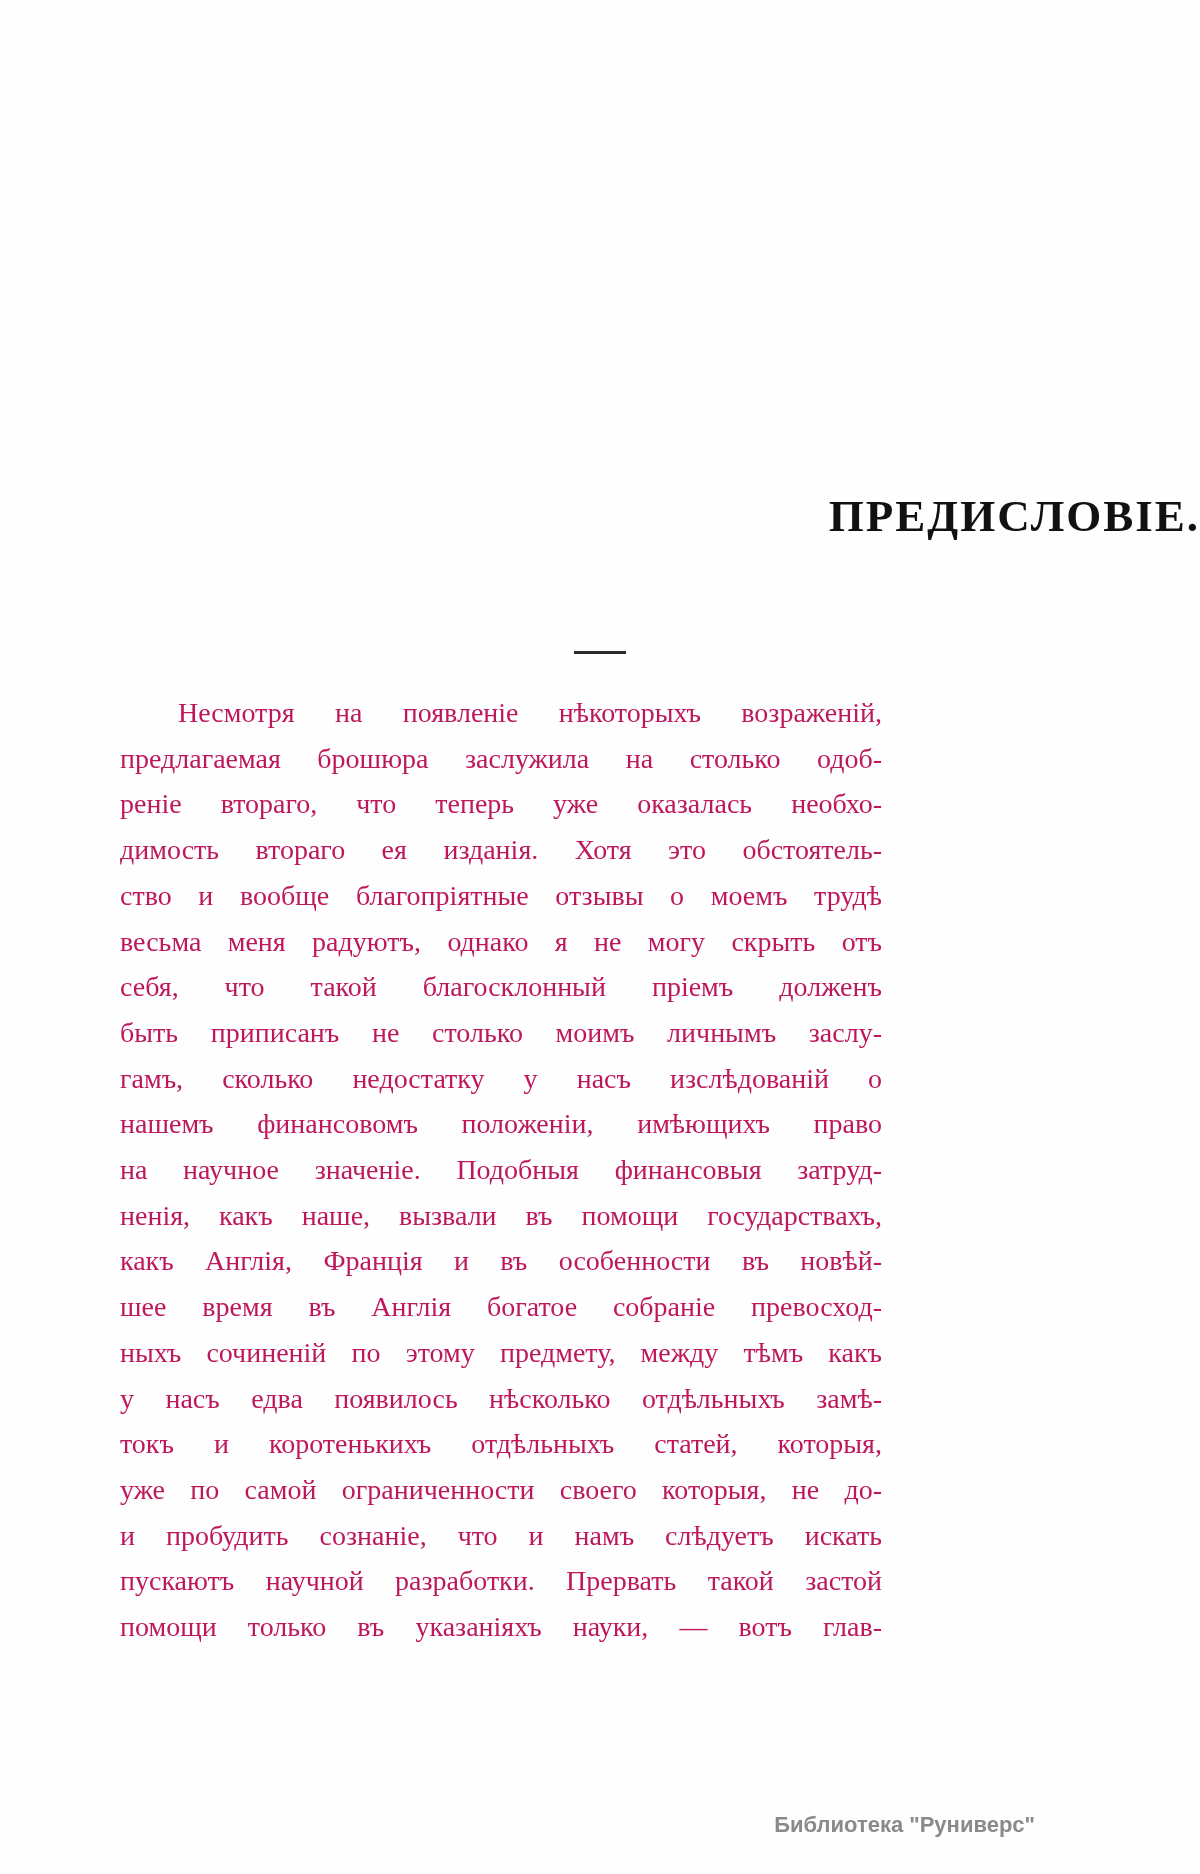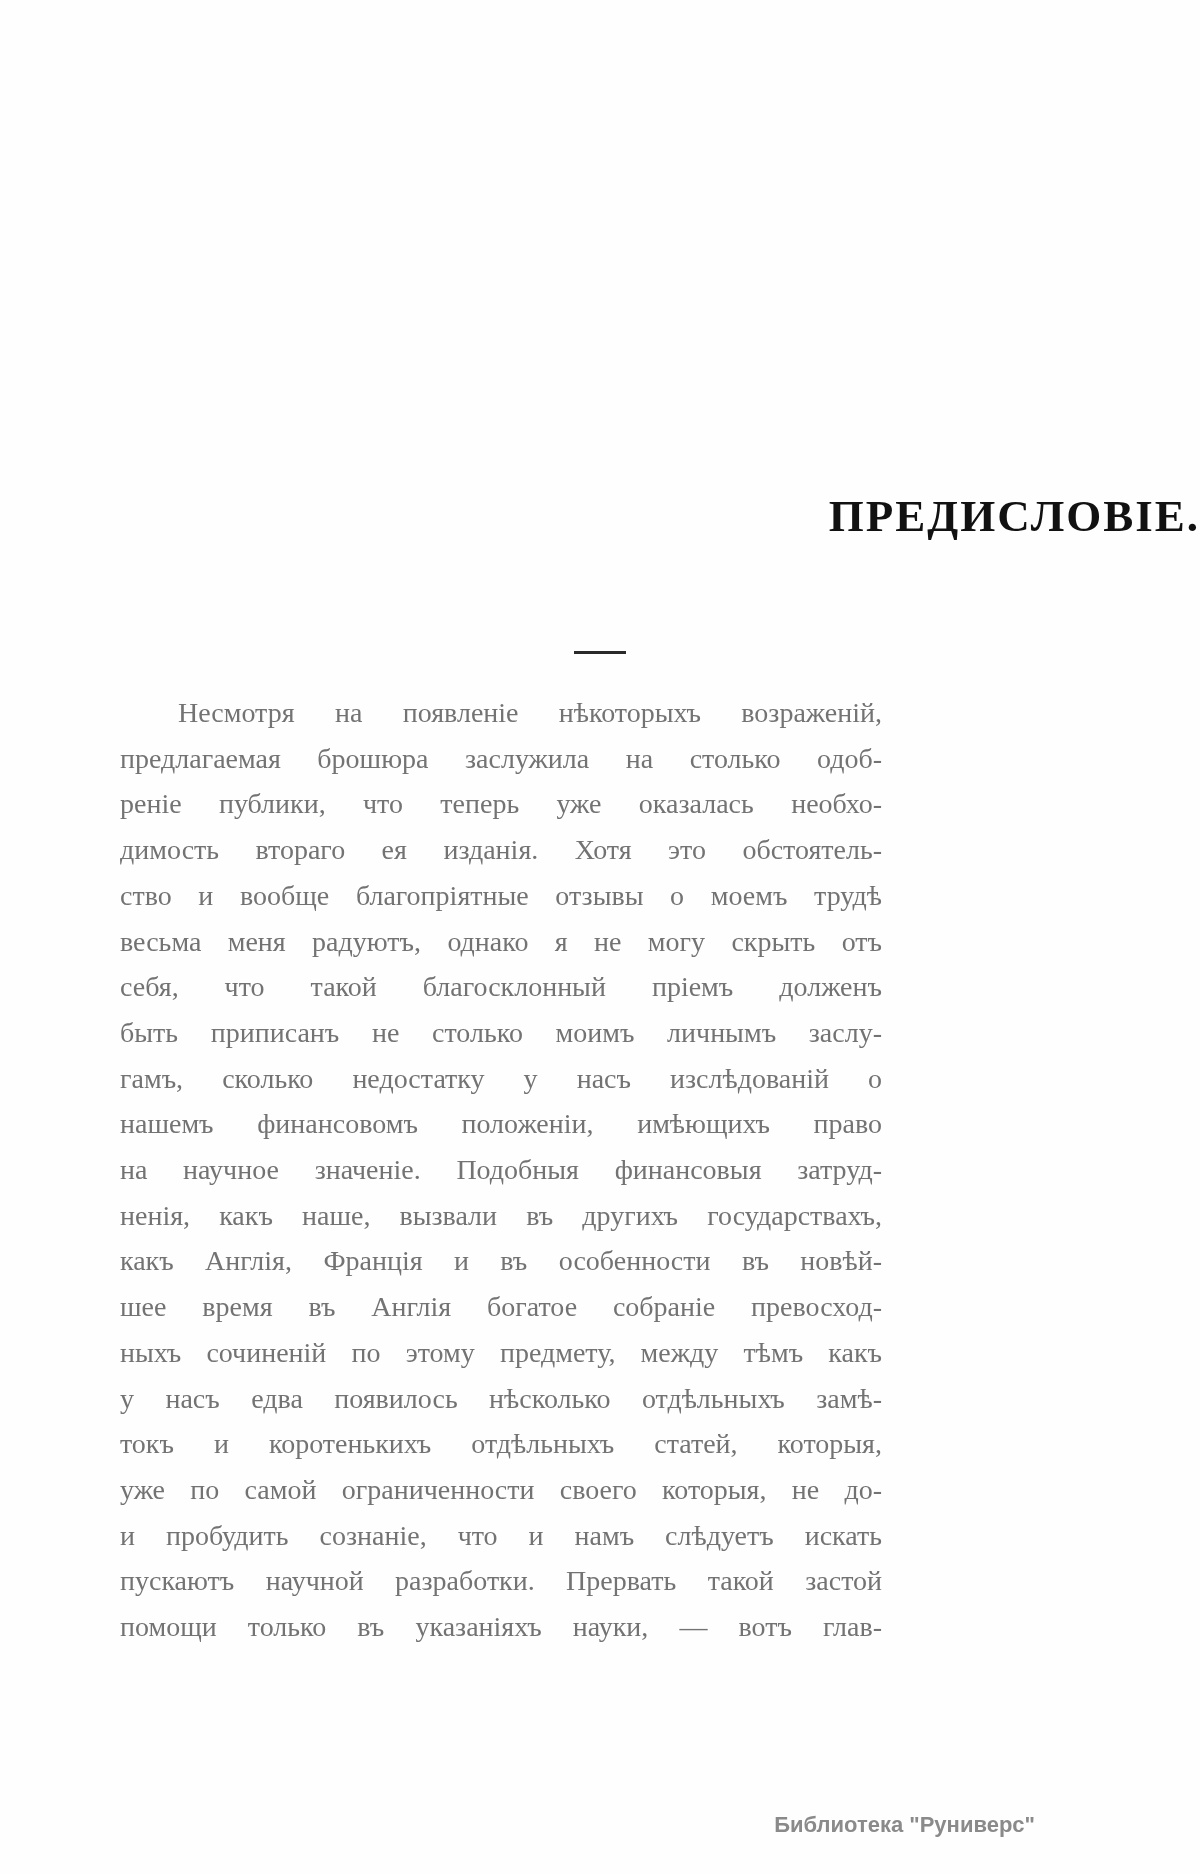--- a/index.html
+++ b/index.html
@@ -47,21 +47,21 @@
     height: 3px;
     background: #2a2a2a;
   }
   .body-text {
     position: absolute;
     top: 690px;
     left: 120px;
     width: 762px;
     font-size: 28px;
     line-height: 45.7px;
-    color: #737373;
+    color: #be185d;
   }
   .body-line {
     text-align: justify;
     text-align-last: justify;
     white-space: nowrap;
   }
   .body-line.indent {
     text-indent: 58px;
   }
   .watermark {
@@ -82,30 +82,30 @@
 <div class="page">
 
   <h1 class="page-title">ПРЕДИСЛОВІЕ.</h1>
 
 
   <div class="separator-dash"></div>
 
   <div class="body-text">
       <div class="body-line indent">Несмотря на появленіе нѣкоторыхъ возраженій,</div>
       <div class="body-line">предлагаемая брошюра заслужила на столько одоб-</div>
-      <div class="body-line">реніе публики, что теперь уже оказалась необхо-</div>
+      <div class="body-line">реніе втораго, что теперь уже оказалась необхо-</div>
       <div class="body-line">димость втораго ея изданія. Хотя это обстоятель-</div>
       <div class="body-line">ство и вообще благопріятные отзывы о моемъ трудѣ</div>
       <div class="body-line">весьма меня радуютъ, однако я не могу скрыть отъ</div>
       <div class="body-line">себя, что такой благосклонный пріемъ долженъ</div>
       <div class="body-line">быть приписанъ не столько моимъ личнымъ заслу-</div>
       <div class="body-line">гамъ, сколько недостатку у насъ изслѣдованій о</div>
       <div class="body-line">нашемъ финансовомъ положеніи, имѣющихъ право</div>
       <div class="body-line">на научное значеніе. Подобныя финансовыя затруд-</div>
-      <div class="body-line">ненія, какъ наше, вызвали въ другихъ государствахъ,</div>
+      <div class="body-line">ненія, какъ наше, вызвали въ помощи государствахъ,</div>
       <div class="body-line">какъ Англія, Франція и въ особенности въ новѣй-</div>
       <div class="body-line">шее время въ Англія богатое собраніе превосход-</div>
       <div class="body-line">ныхъ сочиненій по этому предмету, между тѣмъ какъ</div>
       <div class="body-line">у насъ едва появилось нѣсколько отдѣльныхъ замѣ-</div>
       <div class="body-line">токъ и коротенькихъ отдѣльныхъ статей, которыя,</div>
       <div class="body-line">уже по самой ограниченности своего которыя, не до-</div>
       <div class="body-line">и пробудить сознаніе, что и намъ слѣдуетъ искать</div>
       <div class="body-line">пускаютъ научной разработки. Прервать такой застой</div>
       <div class="body-line">помощи только въ указаніяхъ науки, — вотъ глав-</div>
     </div>

